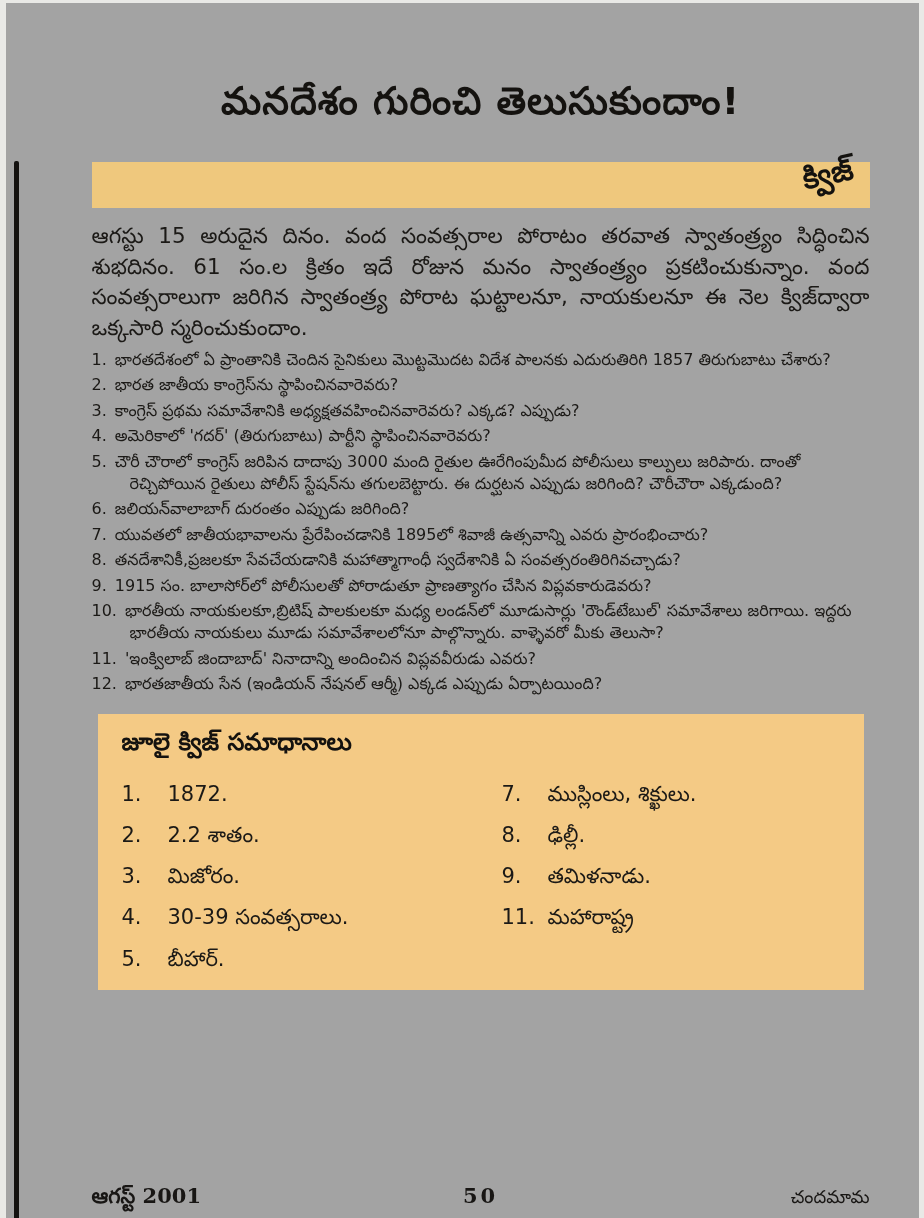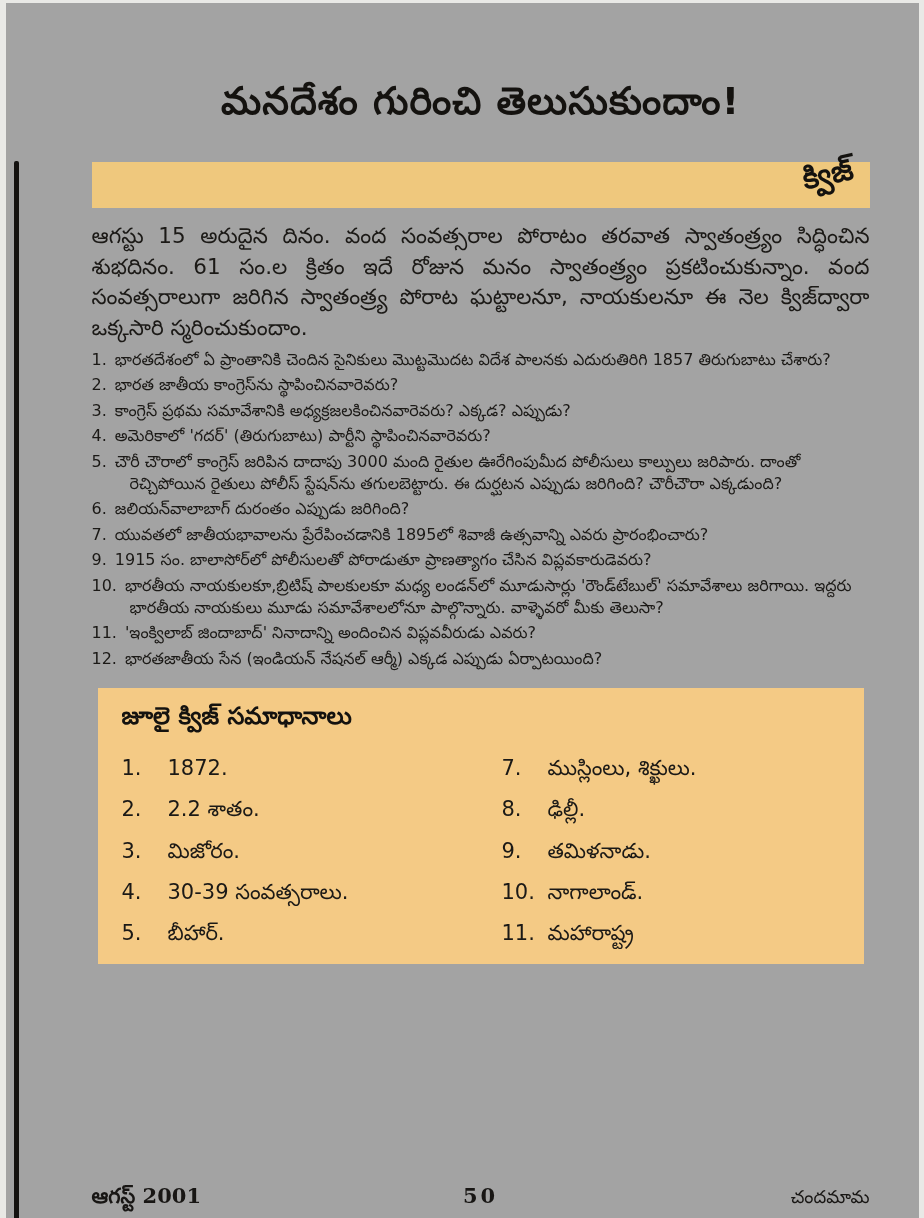--- a/index.html
+++ b/index.html
@@ -142,25 +142,26 @@
 
     <div class="quiz-band">
       <span class="quiz-label">క్విజ్</span>
     </div>
 
     <p class="intro">ఆగస్టు 15 అరుదైన దినం. వంద సంవత్సరాల పోరాటం తరవాత స్వాతంత్ర్యం సిద్ధించిన శుభదినం. 61 సం.ల క్రితం ఇదే రోజున మనం స్వాతంత్ర్యం ప్రకటించుకున్నాం. వంద సంవత్సరాలుగా జరిగిన స్వాతంత్ర్య పోరాట ఘట్టాలనూ, నాయకులనూ ఈ నెల క్విజ్‌ద్వారా ఒక్కసారి స్మరించుకుందాం.</p>
 
     <div class="questions">
       <div class="q"><span class="qnum">1.</span><span class="qtext">భారతదేశంలో ఏ ప్రాంతానికి చెందిన సైనికులు మొట్టమొదట విదేశ పాలనకు ఎదురుతిరిగి 1857 తిరుగుబాటు చేశారు?</span></div>
       <div class="q"><span class="qnum">2.</span><span class="qtext">భారత జాతీయ కాంగ్రెస్‌ను స్థాపించినవారెవరు?</span></div>
-      <div class="q"><span class="qnum">3.</span><span class="qtext">కాంగ్రెస్ ప్రథమ సమావేశానికి అధ్యక్రజలకించినవారెవరు?  ఎక్కడ?  ఎప్పుడు?</span></div>
+      <div class="q"><span class="qnum">3.</span><span class="qtext">కాంగ్రెస్ ప్రథమ సమావేశానికి అధ్యక్షతవహించినవారెవరు?  ఎక్కడ?  ఎప్పుడు?</span></div>
       <div class="q"><span class="qnum">4.</span><span class="qtext">అమెరికాలో 'గదర్' (తిరుగుబాటు) పార్టీని స్థాపించినవారెవరు?</span></div>
       <div class="q"><span class="qnum">5.</span><span class="qtext">చౌరీ చౌరాలో కాంగ్రెస్ జరిపిన దాదాపు 3000 మంది రైతుల ఊరేగింపుమీద పోలీసులు కాల్పులు జరిపారు. దాంతో రెచ్చిపోయిన రైతులు పోలీస్ స్టేషన్‌ను తగులబెట్టారు. ఈ దుర్ఘటన ఎప్పుడు జరిగింది?  చౌరీచౌరా ఎక్కడుంది?</span></div>
       <div class="q"><span class="qnum">6.</span><span class="qtext">జలియన్‌వాలాబాగ్ దురంతం ఎప్పుడు జరిగింది?</span></div>
       <div class="q"><span class="qnum">7.</span><span class="qtext">యువతలో జాతీయభావాలను ప్రేరేపించడానికి 1895లో శివాజీ ఉత్సవాన్ని ఎవరు ప్రారంభించారు?</span></div>
+      <div class="q"><span class="qnum">8.</span><span class="qtext">తనదేశానికీ,ప్రజలకూ సేవచేయడానికి మహాత్మాగాంధీ స్వదేశానికి ఏ సంవత్సరంతిరిగివచ్చాడు?</span></div>
       <div class="q"><span class="qnum">9.</span><span class="qtext">1915 సం. బాలాసోర్‌లో పోలీసులతో పోరాడుతూ ప్రాణత్యాగం చేసిన విప్లవకారుడెవరు?</span></div>
       <div class="q"><span class="qnum">10.</span><span class="qtext">భారతీయ నాయకులకూ,బ్రిటిష్ పాలకులకూ మధ్య లండన్‌లో మూడుసార్లు 'రౌండ్‌టేబుల్' సమావేశాలు జరిగాయి. ఇద్దరు భారతీయ నాయకులు మూడు సమావేశాలలోనూ పాల్గొన్నారు. వాళ్ళెవరో మీకు తెలుసా?</span></div>
       <div class="q"><span class="qnum">11.</span><span class="qtext">'ఇంక్విలాబ్ జిందాబాద్' నినాదాన్ని అందించిన విప్లవవీరుడు ఎవరు?</span></div>
       <div class="q"><span class="qnum">12.</span><span class="qtext">భారతజాతీయ సేన (ఇండియన్ నేషనల్ ఆర్మీ) ఎక్కడ ఎప్పుడు ఏర్పాటయింది?</span></div>
     </div>
 
     <div class="answers-box">
       <div class="answers-heading">జూలై క్విజ్ సమాధానాలు</div>
       <div class="answers-grid">
         <div class="answers-col">
@@ -168,21 +169,20 @@
           <div class="ans"><span class="ans-num">2.</span><span class="ans-text">2.2 శాతం.</span></div>
           <div class="ans"><span class="ans-num">3.</span><span class="ans-text">మిజోరం.</span></div>
           <div class="ans"><span class="ans-num">4.</span><span class="ans-text">30-39 సంవత్సరాలు.</span></div>
           <div class="ans"><span class="ans-num">5.</span><span class="ans-text">బీహార్.</span></div>
 
         </div>
         <div class="answers-col">
           <div class="ans"><span class="ans-num">7.</span><span class="ans-text">ముస్లింలు, శిక్ఖులు.</span></div>
           <div class="ans"><span class="ans-num">8.</span><span class="ans-text">ఢిల్లీ.</span></div>
           <div class="ans"><span class="ans-num">9.</span><span class="ans-text">తమిళనాడు.</span></div>
-          <div class="ans"><span class="ans-num">10.</span><span class="ans-text">నాగాలాండ్.</span></div>
           <div class="ans"><span class="ans-num">11.</span><span class="ans-text">మహారాష్ట్ర</span></div>
 
         </div>
       </div>
     </div>
 
   </div>
 
   <div class="page-footer">
     <span class="footer-issue">ఆగస్ట్ 2001</span>

